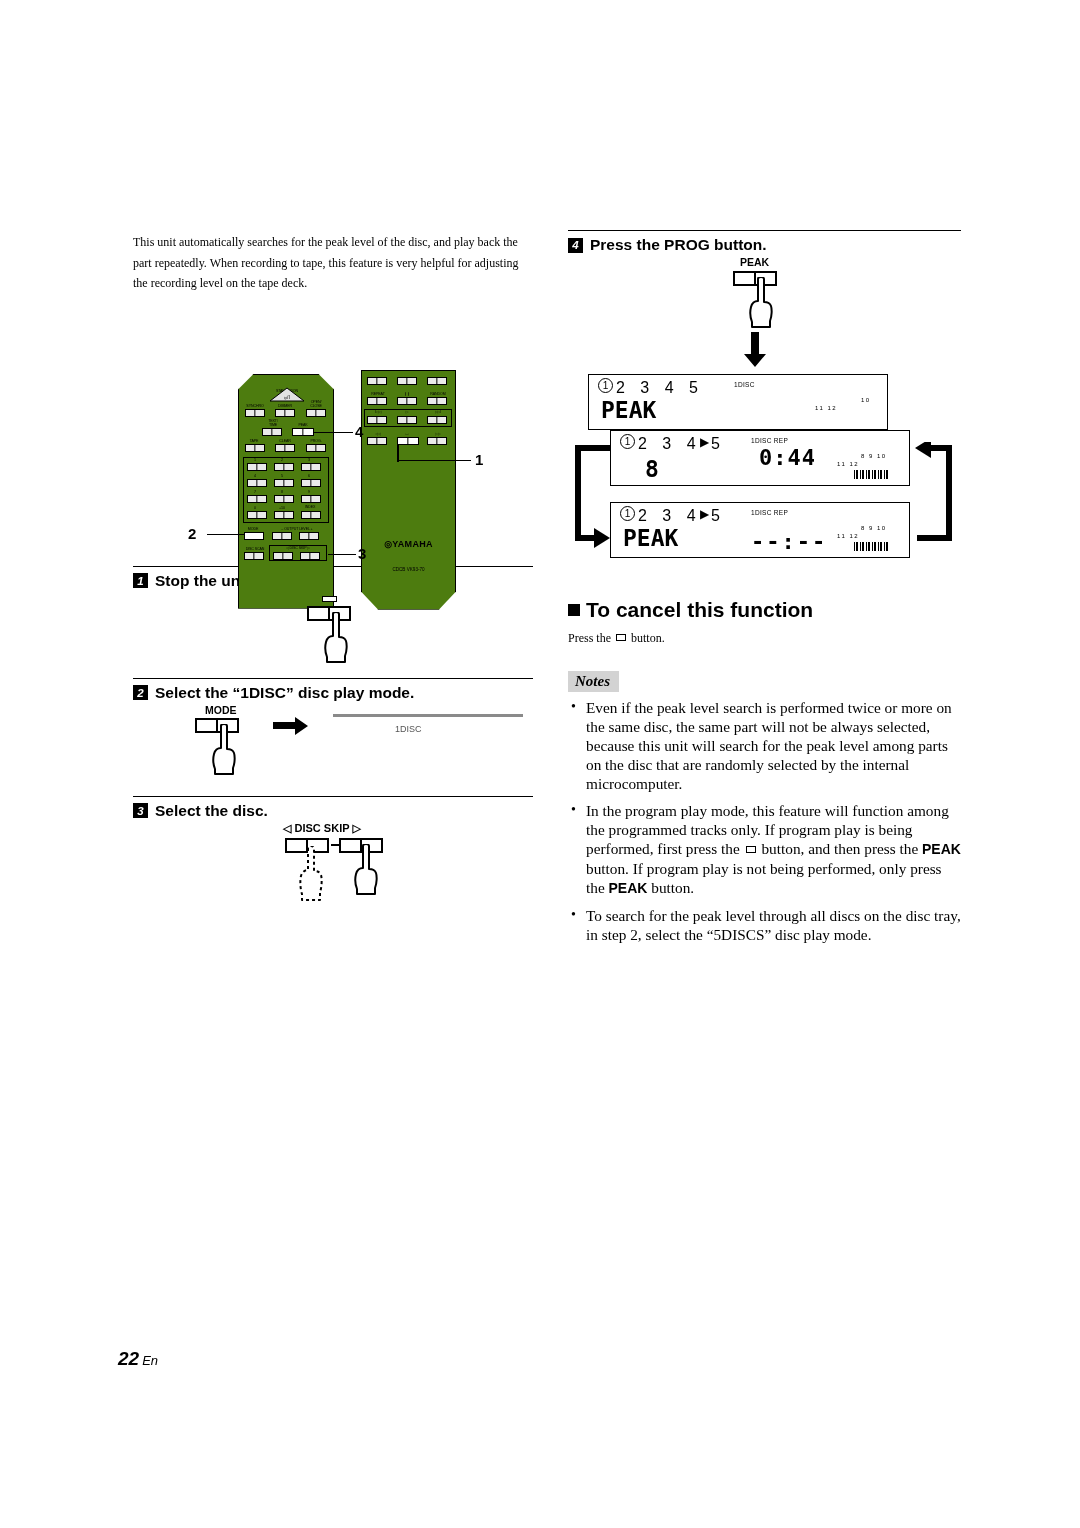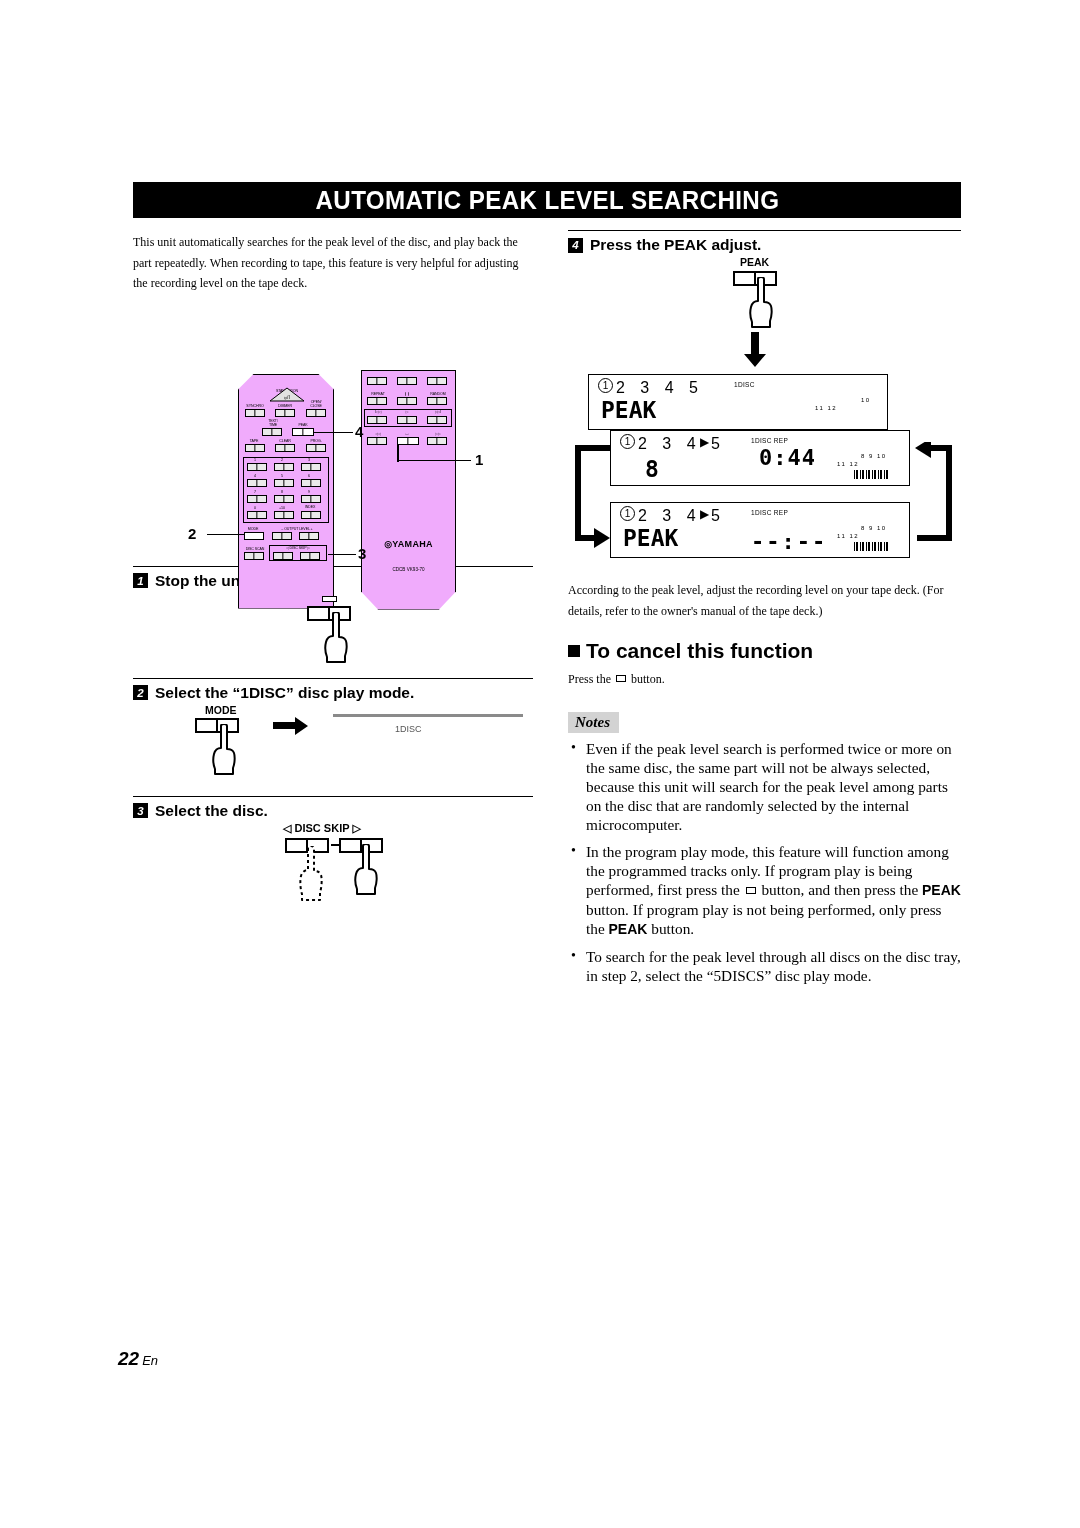--- a/index.html
+++ b/index.html
@@ -34,21 +34,21 @@
   .col-left  { position: absolute; left: 133px;  top: 232px; width: 400px; }
   .col-right { position: absolute; left: 568px;  top: 230px; width: 393px; }
 
   p.body { font-size: 12px; line-height: 20.5px; margin: 0 0 8px 0; }
 
   
   .remotes { position: relative; width: 400px; height: 250px; margin-top: 8px; }
 
   .remote {
     position: absolute;
-    background: #f0abfc;
+    background: #4d7c0f;
     border: 1.6px solid #000;
   }
   .remote.left  { left: 105px; top: 72px; width: 96px; height: 235px;
                   clip-path: polygon(0 16px, 16px 0, 80px 0, 96px 16px, 96px 100%, 0 100%); }
   .remote.right { left: 228px; top: 68px; width: 95px; height: 240px;
                   clip-path: polygon(0 0, 95px 0, 95px 222px, 78px 240px, 17px 240px, 0 222px); }
   .remote-inner { position: absolute; inset: 0; }
 
   .btn {
     position: absolute;
@@ -235,23 +235,20 @@
     font-family: "Liberation Sans", sans-serif;
     font-weight: bold; font-style: italic; font-size: 19px;
   }
   .footer .en { font-size: 13px; font-weight: normal; margin-left: 3px; }
 </style>
 </head>
 <body>
 
 <div class="page">
 
-  <div class="title-bar">
-    <span class="t">AUTOMATIC PEAK LEVEL SEARCHING</span>
-  </div>
 
   <div class="col-left">
 
     <p class="body">This unit automatically searches for the peak level of the disc, and play back the part repeatedly. When recording to tape, this feature is very helpful for adjusting the recording level on the tape deck.</p>
 
     <div class="remotes">
 
       <div class="remote left">
         <div class="remote-inner">
           <div class="lbl" style="left:18px;top:14px;width:60px;">STANDBY/ON</div>
@@ -450,21 +447,21 @@
     </div>
   </div>
 
   <div class="col-right">
 
     
     <div>
       <div class="step-rule"></div>
       <div class="step-head">
         <span class="step-num">4</span>
-        <span>Press the PEAK adjust.</span>
+        <span>Press the PROG button.</span>
       </div>
 
       <div class="press-fig" style="height:120px;">
         <div class="keylabel" style="left:172px;top:2px;">PEAK</div>
         <div class="key" style="left:165px;top:17px;"></div>
         <div class="hand" style="left:178px;top:23px;">
           <svg width="30" height="52" viewBox="0 0 30 52">
             <path d="M12 2 L12 24 C9 24 6 26 5 30 C4 34 4 40 6 45 L6 50 L24 50 L24 44 C26 39 26 32 25 29 C24 26 21 25 18 25 L18 2 C18 0.7 16.7 0 15 0 C13.3 0 12 0.7 12 2 Z" fill="#fff" stroke="#000" stroke-width="2" stroke-linejoin="round"></path>
           </svg>
         </div>
@@ -535,21 +532,20 @@
             <span></span>
               <span></span>
               <span></span>
               <span></span>
               <span></span>
               <span></span>
           </div>
         </div>
       </div>
 
-      <p class="body">According to the peak level, adjust the recording level on your tape deck. (For details, refer to the owner's manual of the tape deck.)</p>
     </div>
 
     
     <div class="sec-head">
       <span class="sq"></span>
       <span>To cancel this function</span>
     </div>
     <p class="body">
       <span>Press the</span>
       <span class="stopglyph"></span>

